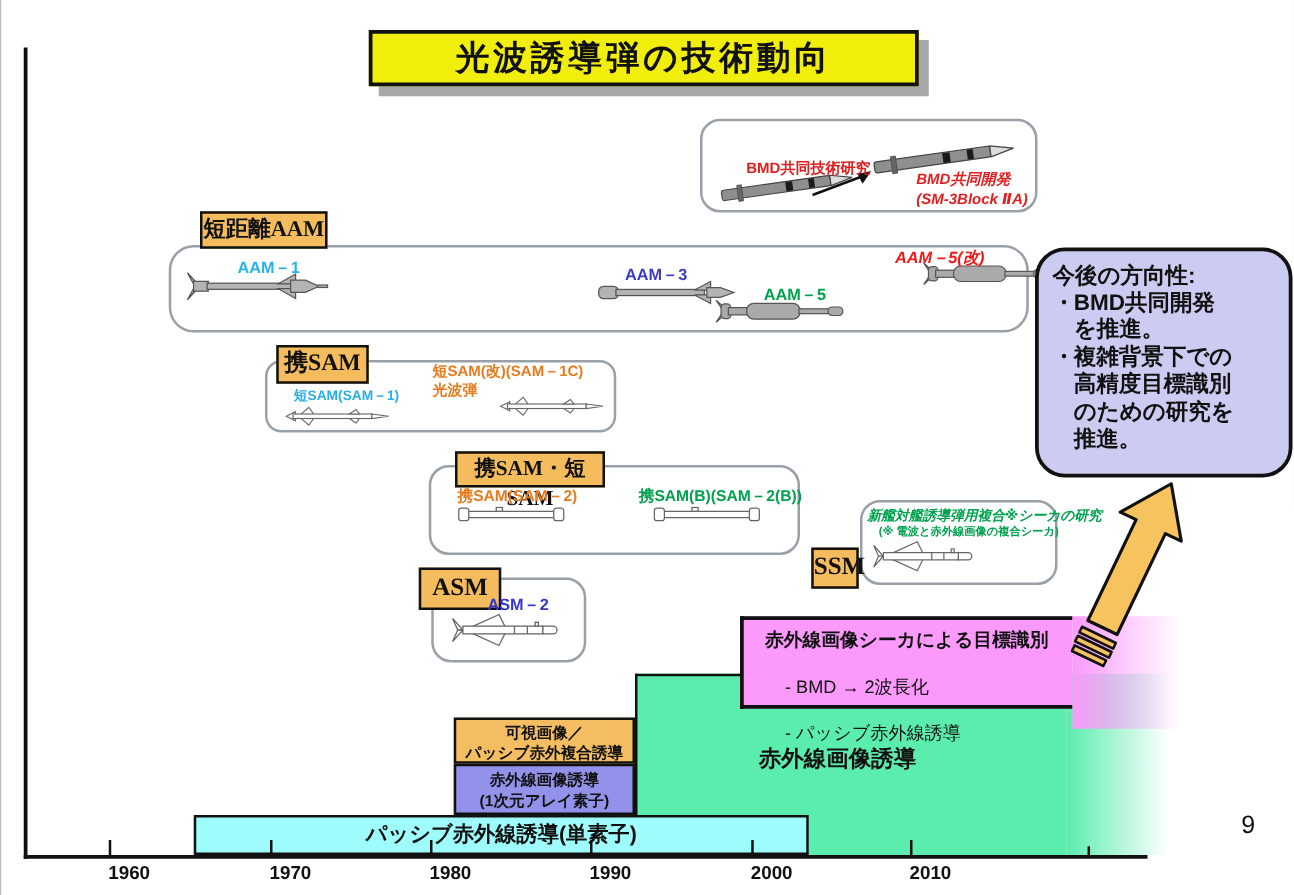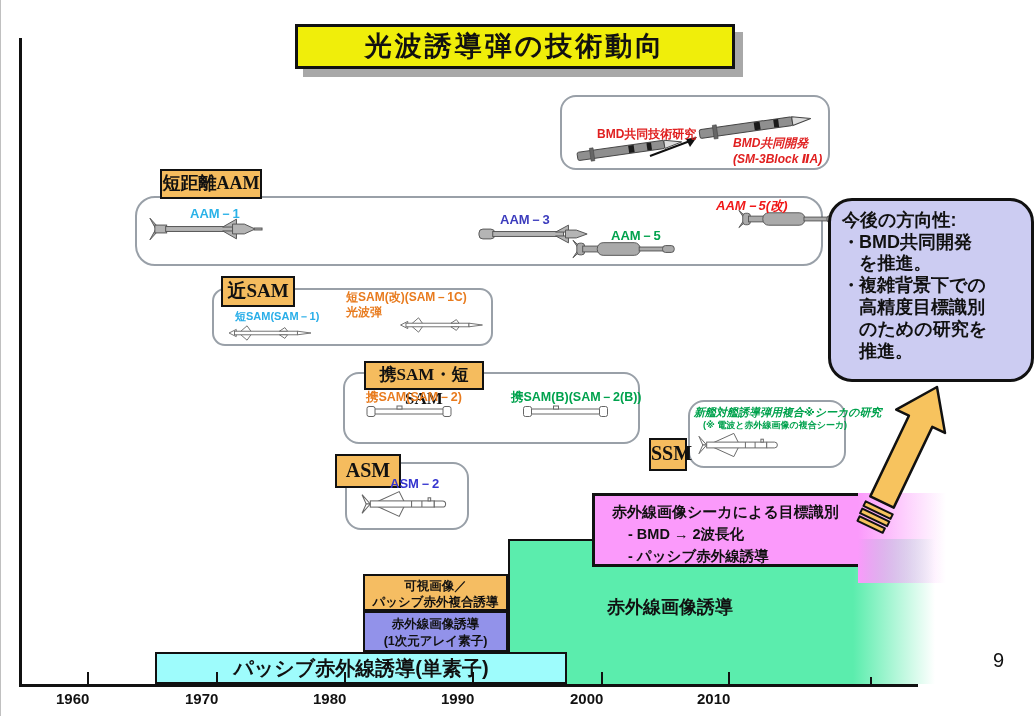--- a/index.html
+++ b/index.html
@@ -8,21 +8,21 @@
     position:relative; width:1035px; height:716px; background:#ffffff;
     font-family:"Liberation Sans","DejaVu Sans",sans-serif; overflow:hidden;
   }
   .abs { position:absolute; }
 
   
   .yaxis { left:19px; top:38px; width:3px; height:649px; background:#111; z-index:8; }
   .xaxis { left:19px; top:684px; width:899px; height:3px; background:#111; z-index:8; }
   .tick  { width:2px; height:12px; top:672px; background:#111; z-index:8; }
   .tick-minor { width:2px; height:7px; top:677px; background:#111; z-index:8; }
-  .yearlabel { top:690px; width:64px; text-align:left; font-size:15px; font-weight:bold; color:#111; z-index:8; }
+  .yearlabel { top:690px; width:64px; text-align:right; font-size:15px; font-weight:bold; color:#111; z-index:8; }
   .pagenum { left:993px; top:649px; font-size:20px; color:#111; z-index:8; }
   .page-edge { left:0; top:0; width:1px; height:716px; background:#c0c0c0; }
 
   
   .title-box {
     left:295px; top:24px; width:440px; height:45px; background:#f0ee0a;
     border:3px solid #111; box-shadow:8px 8px 0 #a8a8a8; z-index:9;
     text-align:center; line-height:39px; font-size:27px; font-weight:bold; letter-spacing:3px; color:#111;
   }
 
@@ -30,38 +30,38 @@
   .gbox { border:2px solid #99a0a8; border-radius:16px; background:transparent; z-index:4; }
   .glabel {
     background:#f5bc5e; border:2.5px solid #111; z-index:6; color:#111;
     text-align:center; font-weight:bold; font-family:"Liberation Serif","DejaVu Serif",serif;
   }
   .ilabel { font-weight:bold; white-space:nowrap; z-index:6; }
   .missile { z-index:5; }
 
   
   .band { z-index:2; }
-  .band-cyan { left:155px; top:652px; width:412px; height:32px; background:#9efcfc; border:2.5px solid #111;
-    text-align:center; font-size:20px; font-weight:bold; line-height:28px; color:#111; }
+  .band-cyan { left:155px; top:652px; width:492px; height:32px; background:#9efcfc; border:2.5px solid #111;
+    text-align:center; font-size:17px; font-weight:bold; line-height:28px; color:#111; }
   .band-purple { left:363px; top:611px; width:145px; height:41px; background:#9292ea; border:2.5px solid #111;
     text-align:center; font-size:12.5px; font-weight:bold; line-height:1.35; padding-top:3px; color:#111; }
   .band-orange { left:363px; top:574px; width:145px; height:37px; background:#f5bd62; border:2.5px solid #111;
     text-align:center; font-size:12.5px; font-weight:bold; line-height:1.3; padding-top:2px; color:#111; }
   .band-green-main { left:508px; top:539px; width:345px; height:145px; background:#5bedad;
     border:2.5px solid #111; border-right:none; border-bottom:none; z-index:1; }
   .band-green-fade { left:853px; top:539px; width:82px; height:145px; z-index:1;
     background:linear-gradient(to right,#5bedad,rgba(91,237,173,0)); }
   .green-text { left:545px; top:594px; width:250px; text-align:center; font-size:18px; font-weight:bold;
     line-height:1.55; color:#111; z-index:3; }
   .band-pink-main { left:592px; top:493px; width:266px; height:74px; background:#fb9afb;
     border:3px solid #111; border-right:none; z-index:3; padding:7px 0 0 17px; color:#111; }
   .band-pink-fade { left:858px; top:493px; width:88px; height:90px; z-index:3;
     background:linear-gradient(to right,#fb9afb,rgba(251,154,251,0)); }
   .pink-l1 { font-size:15px; font-weight:bold; }
-  .pink-l2 { font-size:14.5px; font-weight:bold; padding-left:16px; margin-top:3px; }
+  .pink-l2 { font-size:14.5px; font-weight:normal; padding-left:16px; margin-top:18px; }
 
   
   .future-box { left:828px; top:198px; width:206px; height:184px; background:#ccccf2;
     border:3px solid #111; border-radius:24px; z-index:6; padding:8px 3px 4px 11px; color:#111; }
   .future-heading { font-size:18px; font-weight:bold; line-height:1.25; }
   .fb-item { display:flex; line-height:1.22; }
   .fb-marker { width:17px; font-size:18px; font-weight:bold; flex:none; }
   .fb-text { width:129px; font-size:18px; font-weight:bold; }
 
   svg { display:block; width:100%; height:100%; overflow:visible; }
@@ -202,21 +202,21 @@
         <rect x="6" y="7" width="8" height="12" rx="3"></rect>
         <rect x="12" y="10" width="18" height="6"></rect>
         <rect x="27" y="6.5" width="44" height="13" rx="6"></rect>
         <rect x="70" y="11" width="26" height="4"></rect>
         <rect x="94" y="9.5" width="12" height="7" rx="3"></rect>
       </g>
     </svg>
   </div>
 
   <div class="abs gbox" style="left:212px;top:288px;width:281px;height:58px;border-radius:13px"></div>
-  <div class="abs glabel" style="left:221px;top:276px;width:74px;height:31px;font-size:19px;line-height:26px">近SAM</div>
+  <div class="abs glabel" style="left:221px;top:276px;width:74px;height:31px;font-size:19px;line-height:26px">携SAM</div>
   <div class="abs ilabel" style="left:235px;top:309px;font-size:11px;color:#29aee8">短SAM(SAM－1)</div>
   <div class="abs missile" style="left:227px;top:324px;width:95px;height:18px">
     <svg viewBox="0 0 105 20">
       <g fill="#ffffff" stroke="#666" stroke-width="1">
         <polygon points="2,10 10,6 10,14"></polygon>
         <polygon points="14,9 22,2 27,9"></polygon>
           <polygon points="14,11 22,18 27,11"></polygon>
         <rect x="8" y="8" width="70" height="4"></rect>
         <polygon points="58,8 64,4 67,8"></polygon>
           <polygon points="58,12 64,16 67,12"></polygon>

